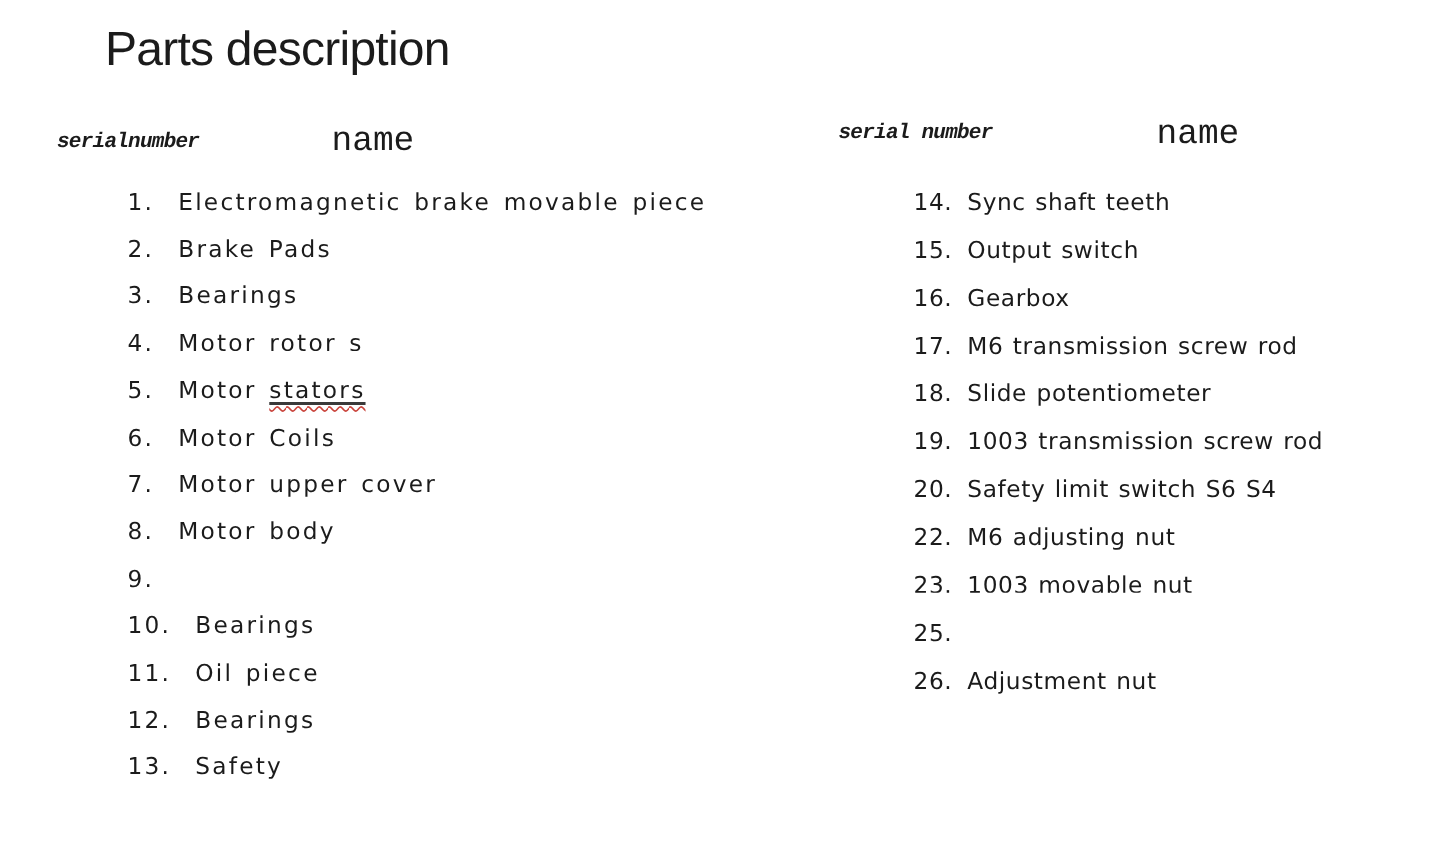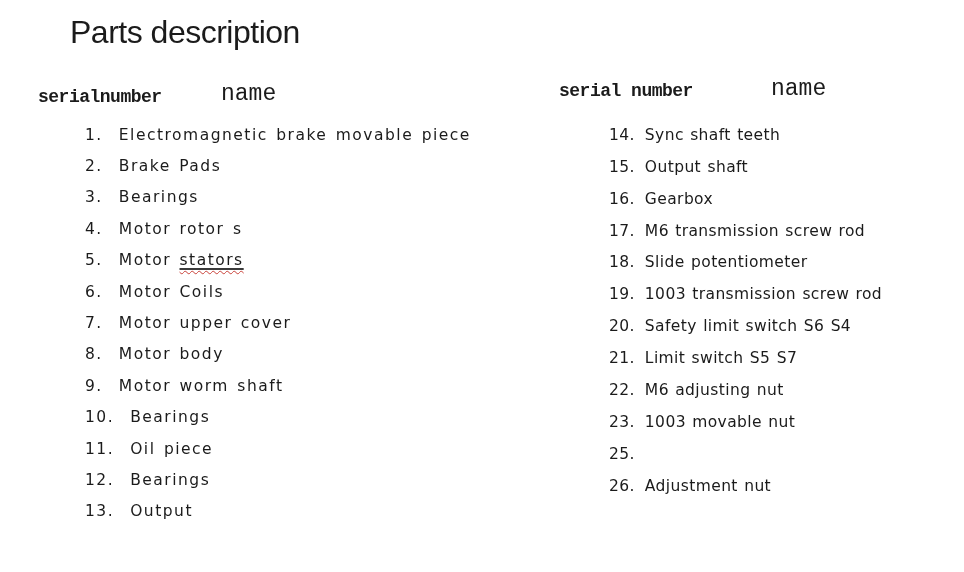--- a/index.html
+++ b/index.html
@@ -24,21 +24,21 @@
     color: var(--text, #1b1b1b);
     white-space: nowrap;
   }
   .hdr {
     position: absolute;
     font-family: "Liberation Mono", monospace;
     line-height: 1;
     white-space: nowrap;
     color: var(--text, #1b1b1b);
   }
-  .hdr-serial { font-weight: bold; font-size: 18px; letter-spacing: -0.5px; }
+  .hdr-serial { font-weight: bold; font-size: 14px; letter-spacing: -0.5px; font-style: italic; }
   .hdr-name   { font-weight: normal; font-size: 23px; letter-spacing: 0; }
   #hdr-serial-0 { left: 38px;  top: 88px; }
   #hdr-name-0   { left: 221px; top: 83px; }
   #hdr-serial-1 { left: 559px; top: 82px; }
   #hdr-name-1   { left: 771px; top: 78px; }
 
   .list { position: absolute; top: 119px; }
   #list-0 { left: 85px; }
   #list-1 { left: 593px; }
 
@@ -115,47 +115,46 @@
       <div class="item-row">
         <span class="item-num">7.</span>
         <span class="item-text">Motor upper cover</span>
       </div>
       <div class="item-row">
         <span class="item-num">8.</span>
         <span class="item-text">Motor body</span>
       </div>
       <div class="item-row">
         <span class="item-num">9.</span>
-        <span class="item-text">Motor worm shaft</span>
       </div>
       <div class="item-row">
         <span class="item-num">10.</span>
         <span class="item-text">Bearings</span>
       </div>
       <div class="item-row">
         <span class="item-num">11.</span>
         <span class="item-text">Oil piece</span>
       </div>
       <div class="item-row">
         <span class="item-num">12.</span>
         <span class="item-text">Bearings</span>
       </div>
       <div class="item-row">
         <span class="item-num">13.</span>
-        <span class="item-text">Output</span>
+        <span class="item-text">Safety</span>
       </div>
     </div>
   <div class="list" id="list-1">
       <div class="item-row">
         <span class="item-num">14.</span>
         <span class="item-text">Sync shaft teeth</span>
       </div>
       <div class="item-row">
         <span class="item-num">15.</span>
-        <span class="item-text">Output shaft</span>
+        <span class="item-text">Output switch</span>
       </div>
       <div class="item-row">
         <span class="item-num">16.</span>
         <span class="item-text">Gearbox</span>
       </div>
       <div class="item-row">
         <span class="item-num">17.</span>
         <span class="item-text">M6 transmission screw rod</span>
       </div>
       <div class="item-row">
@@ -164,24 +163,20 @@
       </div>
       <div class="item-row">
         <span class="item-num">19.</span>
         <span class="item-text">1003 transmission screw rod</span>
       </div>
       <div class="item-row">
         <span class="item-num">20.</span>
         <span class="item-text">Safety limit switch S6 S4</span>
       </div>
       <div class="item-row">
-        <span class="item-num">21.</span>
-        <span class="item-text">Limit switch S5 S7</span>
-      </div>
-      <div class="item-row">
         <span class="item-num">22.</span>
         <span class="item-text">M6 adjusting nut</span>
       </div>
       <div class="item-row clipped">
         <span class="item-num">23.</span>
         <span class="item-text">1003 movable nut</span>
       </div>
       <div class="item-row">
         <span class="item-num">25.</span>
       </div>

